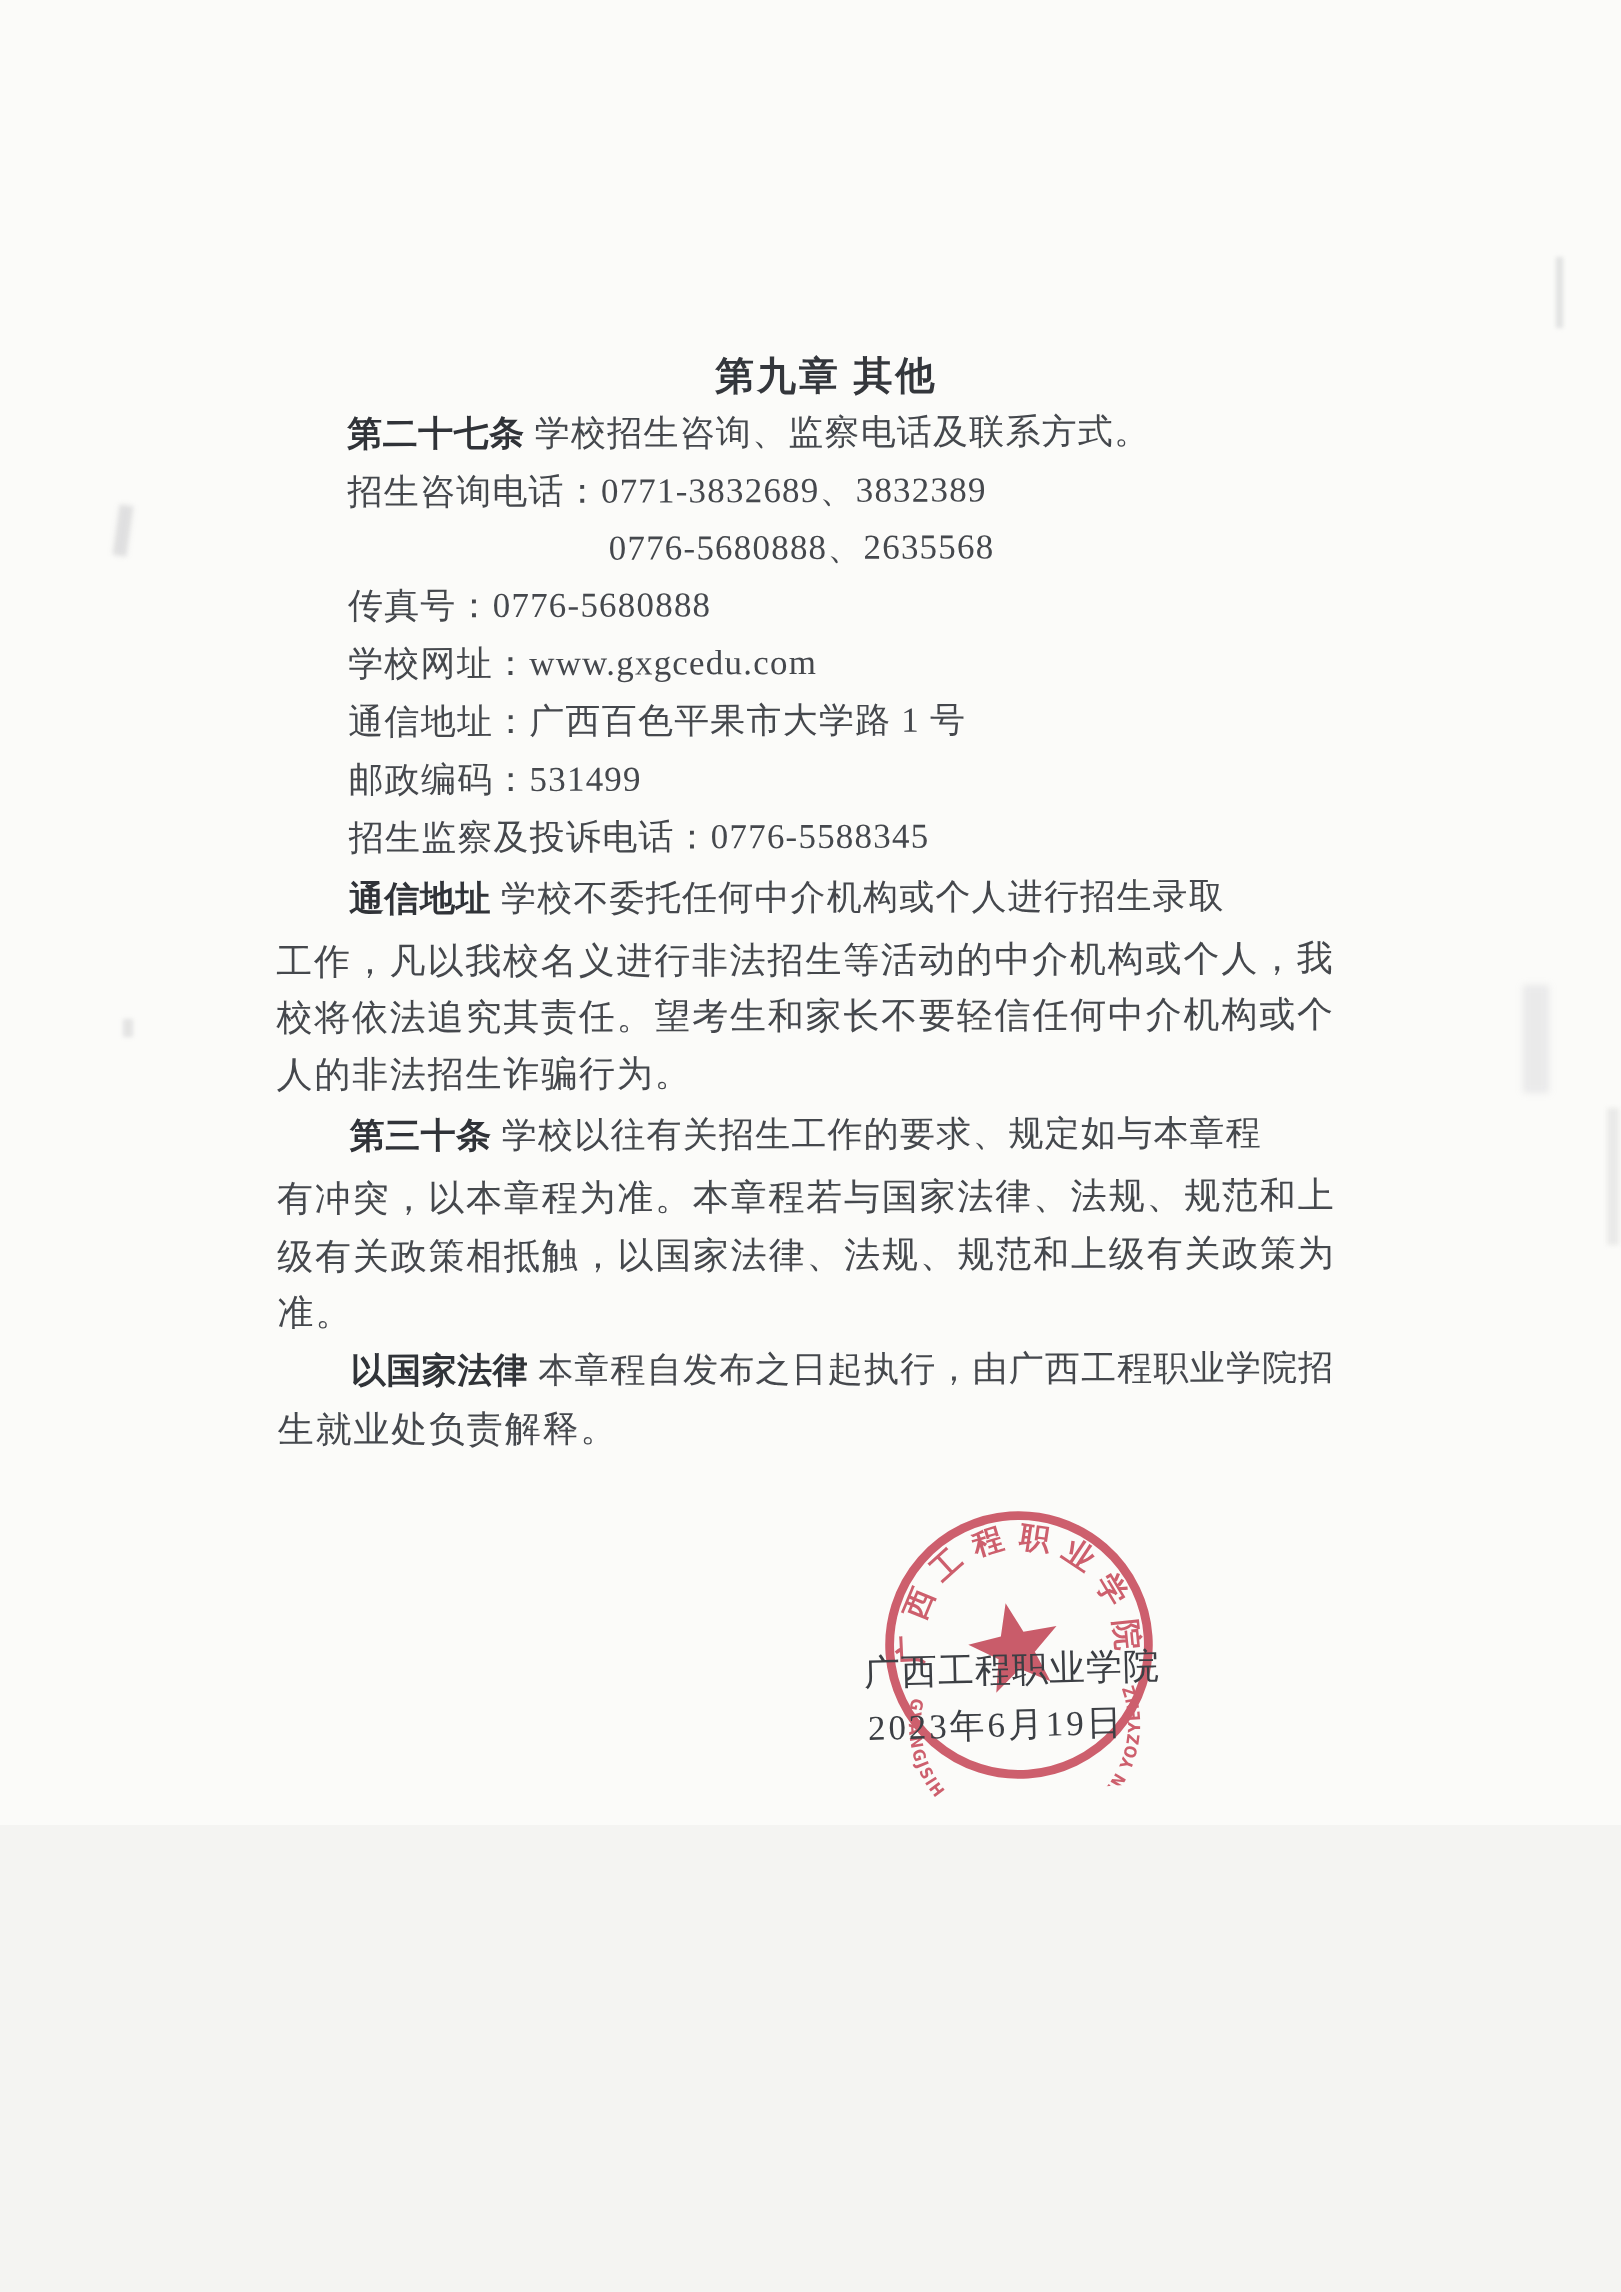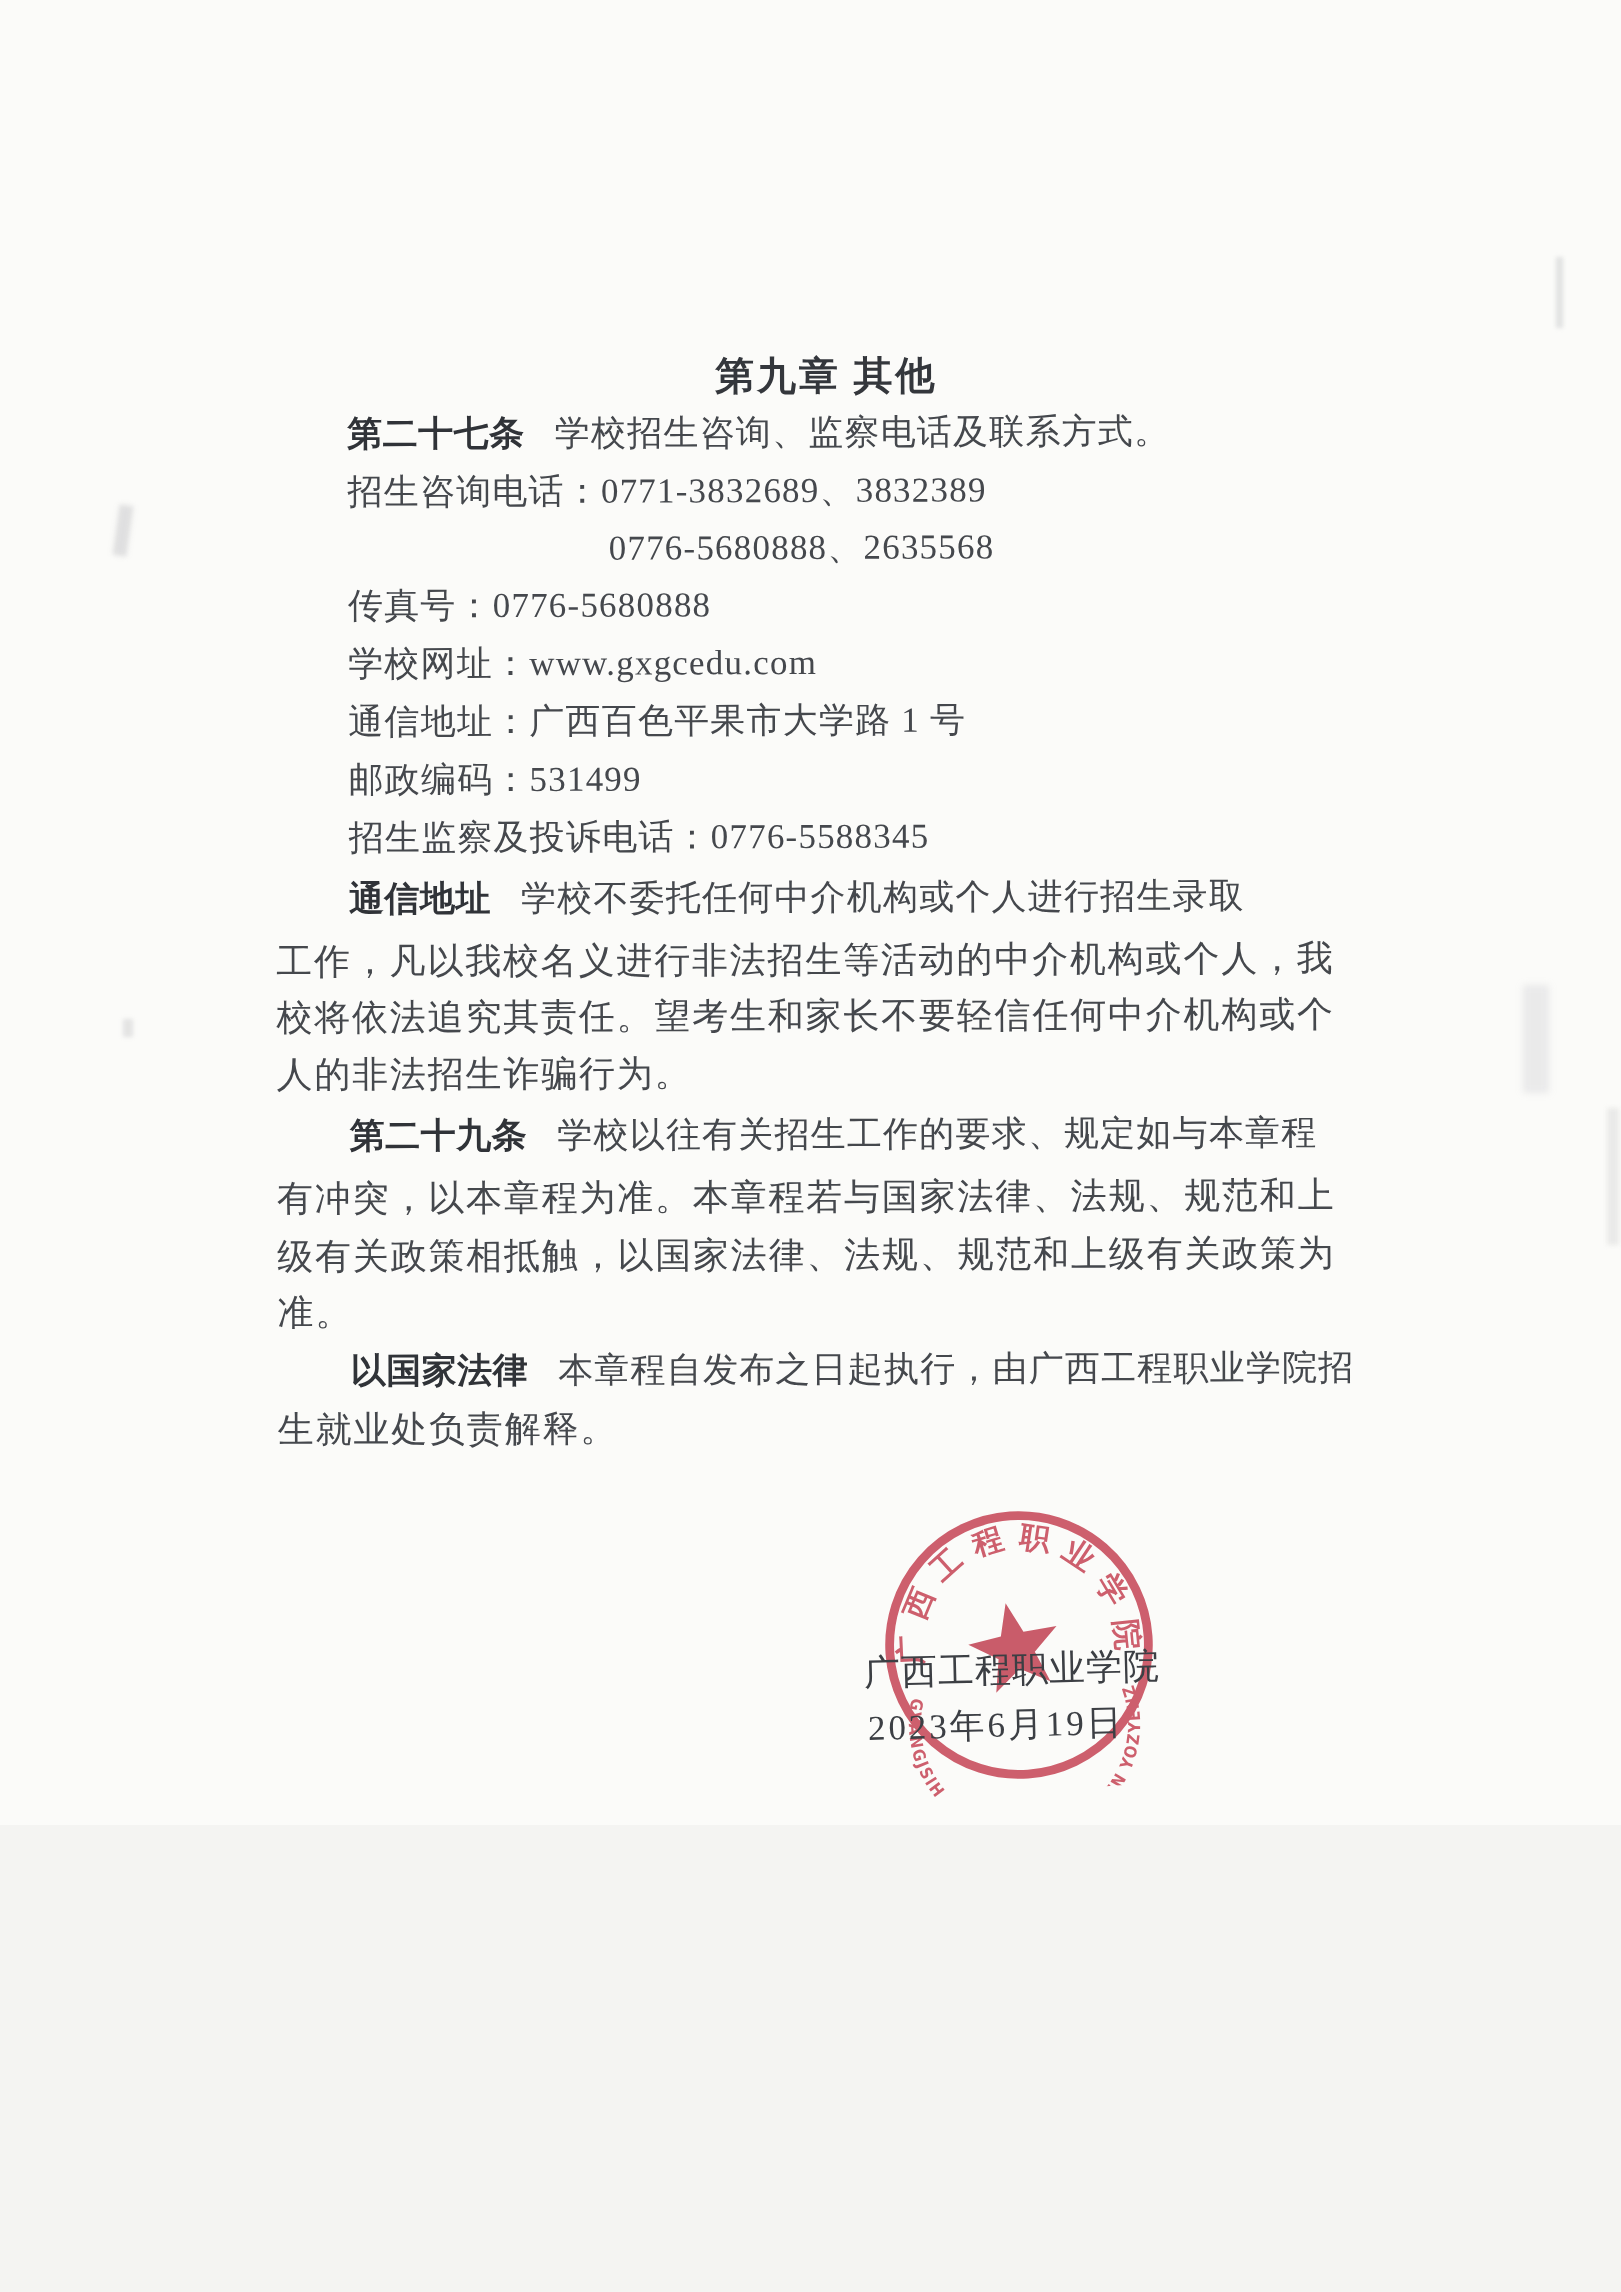--- a/index.html
+++ b/index.html
@@ -19,21 +19,21 @@
     transform:translateX(17.6px);
     white-space:nowrap;
   }
   .line{
     position:absolute;white-space:nowrap;
     font-size:35px;color:#45484d;letter-spacing:1.2px;
   }
   .line.f{left:276px;font-size:36px;letter-spacing:1.8px;}
   .line.i{left:349px;}
   .line.p{left:610px;}
-  .line .b{font-weight:bold;color:#303338;margin-right:30px;letter-spacing:0.5px;}
+  .line .b{font-weight:bold;color:#303338;margin-right:10px;letter-spacing:0.5px;}
   
   #seal{position:absolute;left:872px;top:1498px;width:294px;height:294px;opacity:0.82;transform:rotate(-4deg);}
   
   .sig-org{
     position:absolute;left:864px;top:1649px;
     font-size:36px;color:#3c3f44;letter-spacing:1px;
     white-space:nowrap;transform:rotate(-1.4deg);transform-origin:left center;
   }
   .sig-date{
     position:absolute;left:868px;top:1705px;
@@ -67,21 +67,21 @@
         <div class="line p" style="top: 524px;"><span>0776-5680888、2635568</span></div>
         <div class="line i" style="top: 581px;"><span>传真号：0776-5680888</span></div>
         <div class="line i" style="top: 639px;"><span>学校网址：www.gxgcedu.com</span></div>
         <div class="line i" style="top: 697px;"><span>通信地址：广西百色平果市大学路 1 号</span></div>
         <div class="line i" style="top: 755px;"><span>邮政编码：531499</span></div>
         <div class="line i" style="top: 813px;"><span>招生监察及投诉电话：0776-5588345</span></div>
         <div class="line i" style="top: 874px;"><span class="b">通信地址</span><span>学校不委托任何中介机构或个人进行招生录取</span></div>
         <div class="line f" style="top: 936px;"><span>工作，凡以我校名义进行非法招生等活动的中介机构或个人，我</span></div>
         <div class="line f" style="top: 992px;"><span>校将依法追究其责任。望考生和家长不要轻信任何中介机构或个</span></div>
         <div class="line f" style="top: 1049px;"><span>人的非法招生诈骗行为。</span></div>
-        <div class="line i" style="top: 1111px;"><span class="b">第二十九条</span><span>学校以往有关招生工作的要求、规定如与本章程</span></div>
+        <div class="line i" style="top: 1111px;"><span class="b">第三十条</span><span>学校以往有关招生工作的要求、规定如与本章程</span></div>
         <div class="line f" style="top: 1173px;"><span>有冲突，以本章程为准。本章程若与国家法律、法规、规范和上</span></div>
         <div class="line f" style="top: 1231px;"><span>级有关政策相抵触，以国家法律、法规、规范和上级有关政策为</span></div>
         <div class="line f" style="top: 1287px;"><span>准。</span></div>
         <div class="line i" style="top: 1346px;"><span class="b">以国家法律</span><span>本章程自发布之日起执行，由广西工程职业学院招</span></div>
         <div class="line f" style="top: 1404px;"><span>生就业处负责解释。</span></div>
       </div>
   </div>
 
   <svg id="seal" viewBox="0 0 300 300" xmlns="http://www.w3.org/2000/svg">
     <g fill="none" stroke="#c43e4f">

